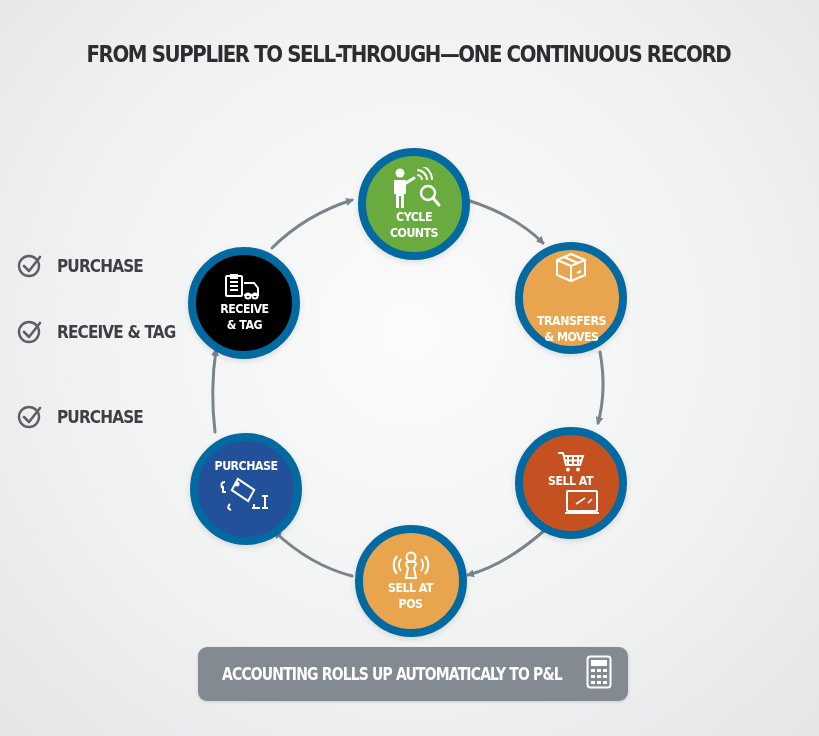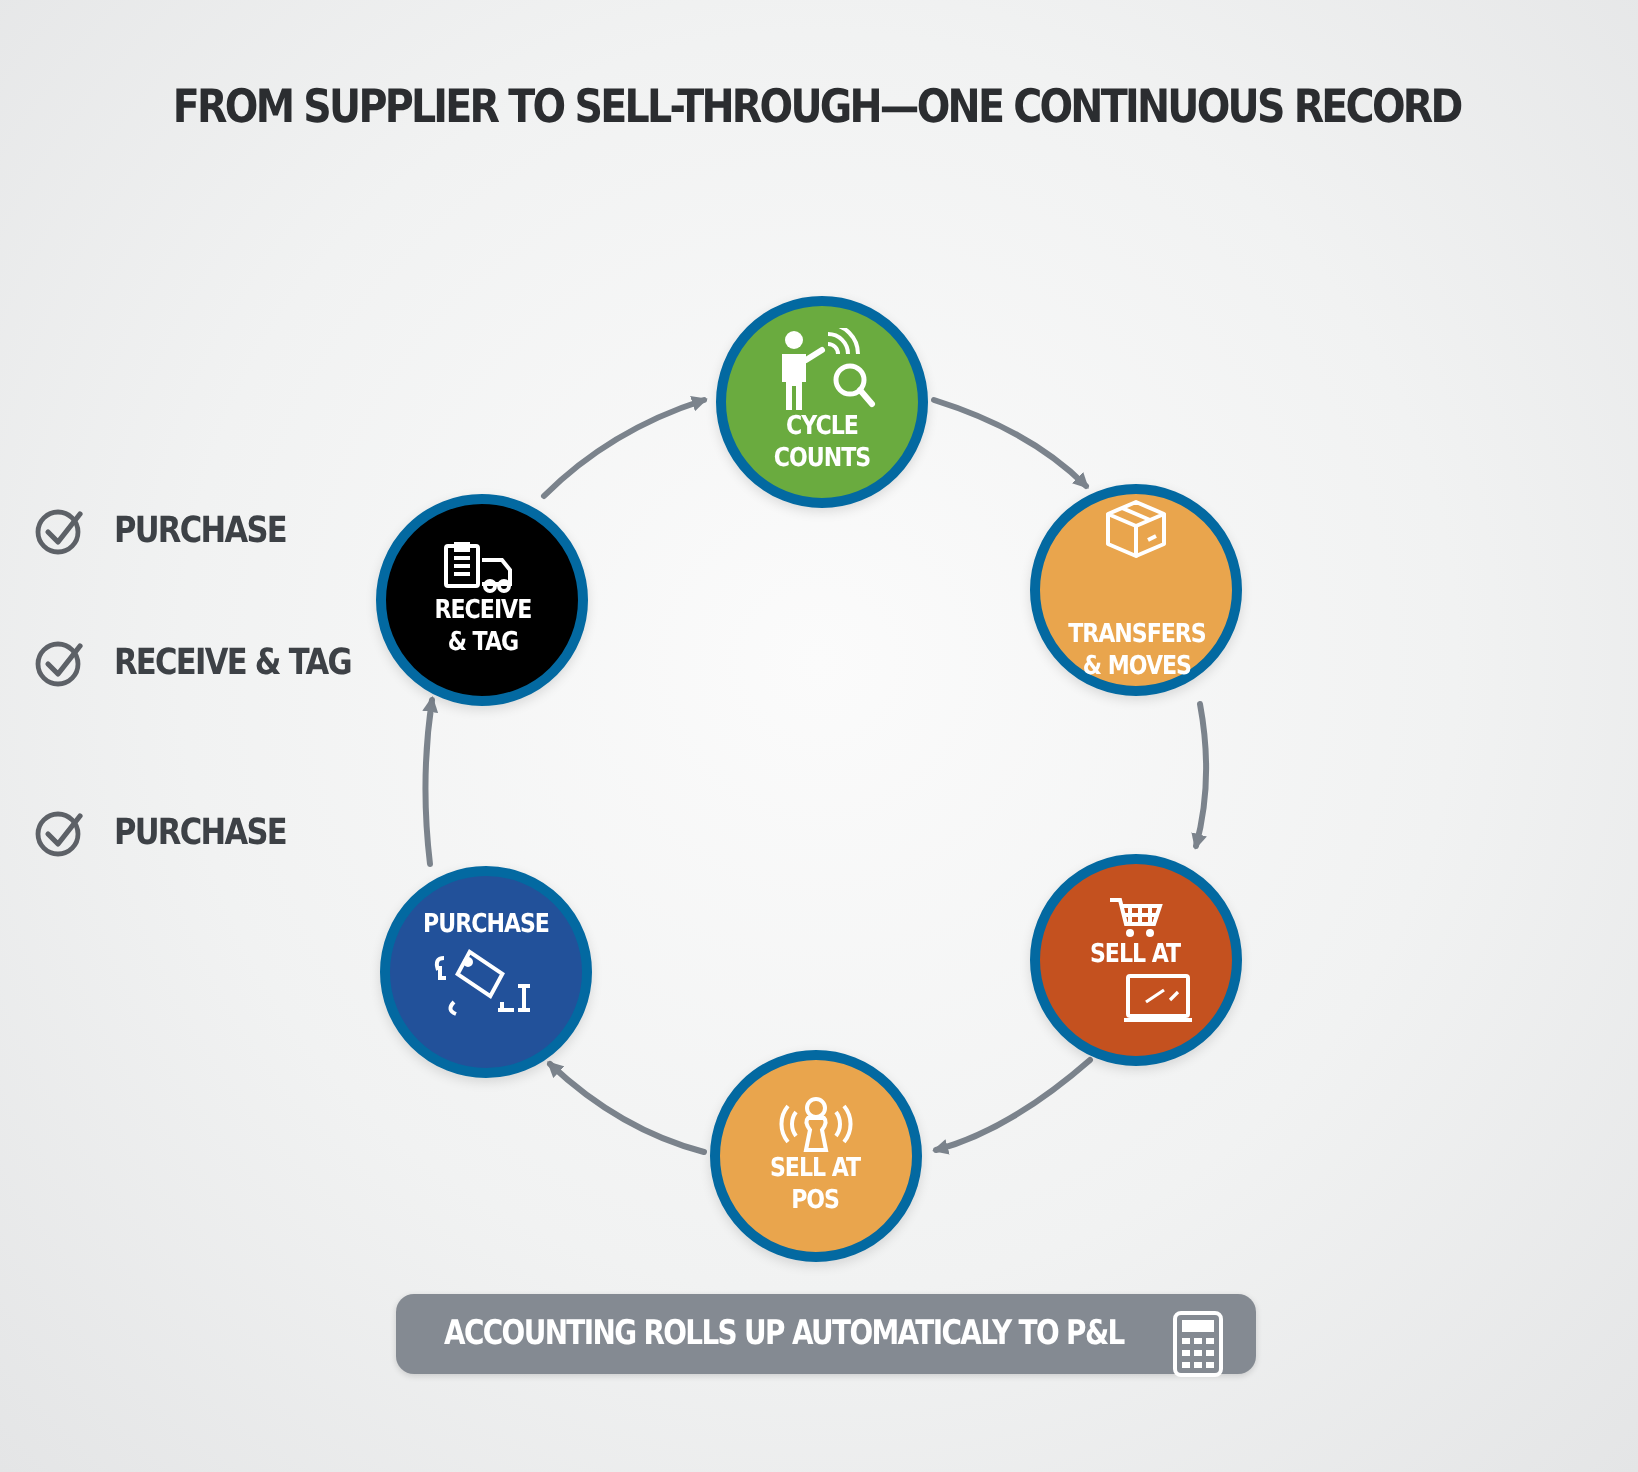--- a/index.html
+++ b/index.html
@@ -9,39 +9,39 @@
     font-family: "DejaVu Sans", sans-serif;
   }
   .title {
     position: absolute; left: 0; top: 41px; width: 819px; text-align: center;
     font-family: "DejaVu Sans", sans-serif; font-weight: bold; font-size: 23px;
     letter-spacing: -1.6px; color: #2b2d30; transform: scaleX(0.86); transform-origin: 49% 50%;
   }
   svg.arrows { position: absolute; left: 0; top: 0; }
   .node {
     position: absolute; width: 96px; height: 96px; border-radius: 50%;
-    border: 5px solid #0369a1; box-shadow: 0 2px 6px rgba(0,0,0,0.12);
+    border: 8px solid #0369a1; box-shadow: 0 2px 6px rgba(0,0,0,0.12);
     display: flex; flex-direction: column; align-items: center; justify-content: center;
     color: #fff; text-align: center;
   }
   .node .lbl {
     font-weight: bold; font-size: 13px; line-height: 16px; letter-spacing: -0.6px;
     transform: scaleX(0.85);
   }
   .node svg { display: block; }
   .check-list { position: absolute; left: 17px; top: 252px; }
   .check-item {
     position: absolute; left: 0; display: flex; align-items: center; white-space: nowrap;
   }
   .check-item .txt {
     font-weight: bold; font-size: 18px; color: #3d4146; letter-spacing: -1px;
     margin-left: 14px; transform: scaleX(0.85); transform-origin: left center;
   }
   .footer {
-    position: absolute; left: 198px; top: 647px; width: 430px; height: 40px;
+    position: absolute; left: 198px; top: 647px; width: 430px; height: 54px;
     background: #848a92; border-radius: 9px; box-shadow: 0 1px 3px rgba(0,0,0,0.15);
     display: flex; align-items: center;
   }
   .footer .txt {
     color: #fff; font-weight: bold; font-size: 17px; letter-spacing: -1px;
     margin-left: 8px; transform: scaleX(0.82); transform-origin: left center; white-space: nowrap;
   }
 </style>
 </head>
 <body>

